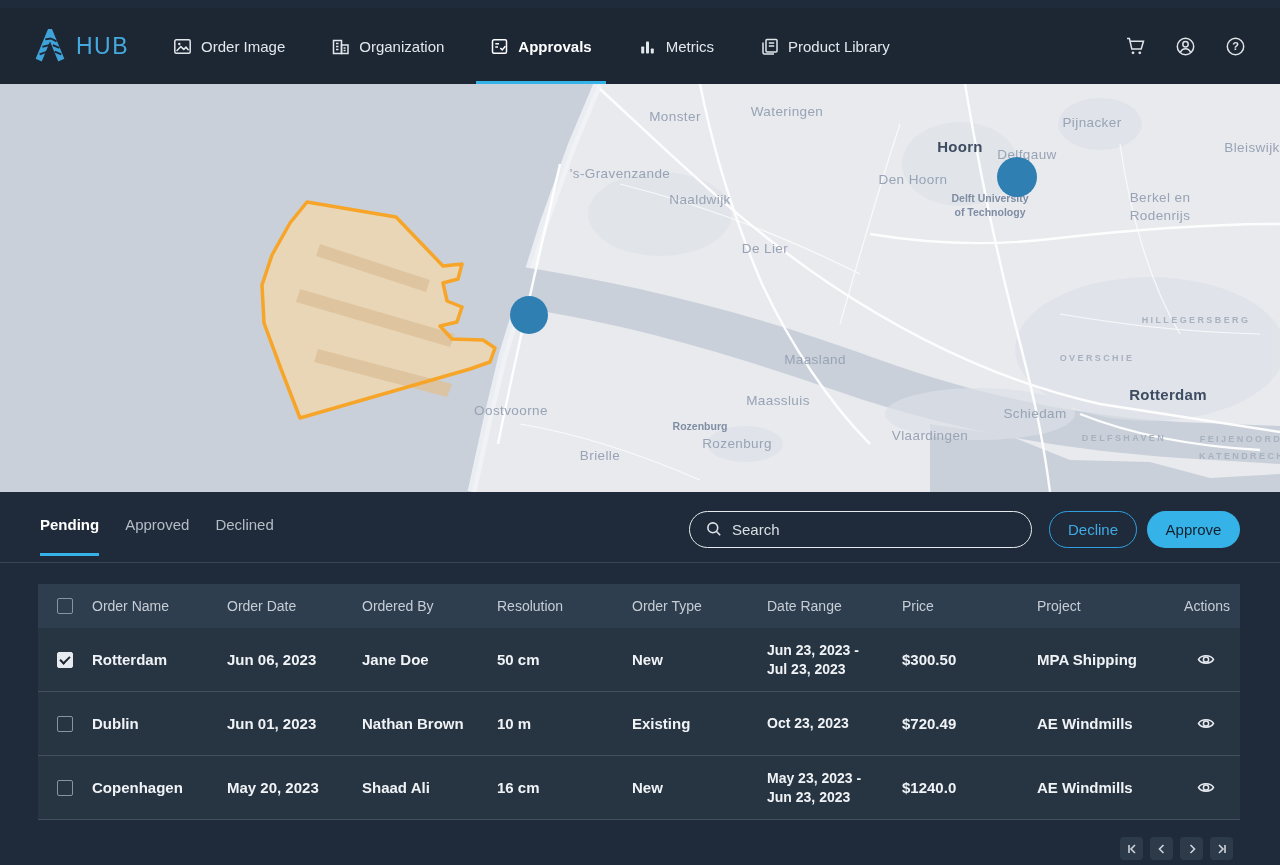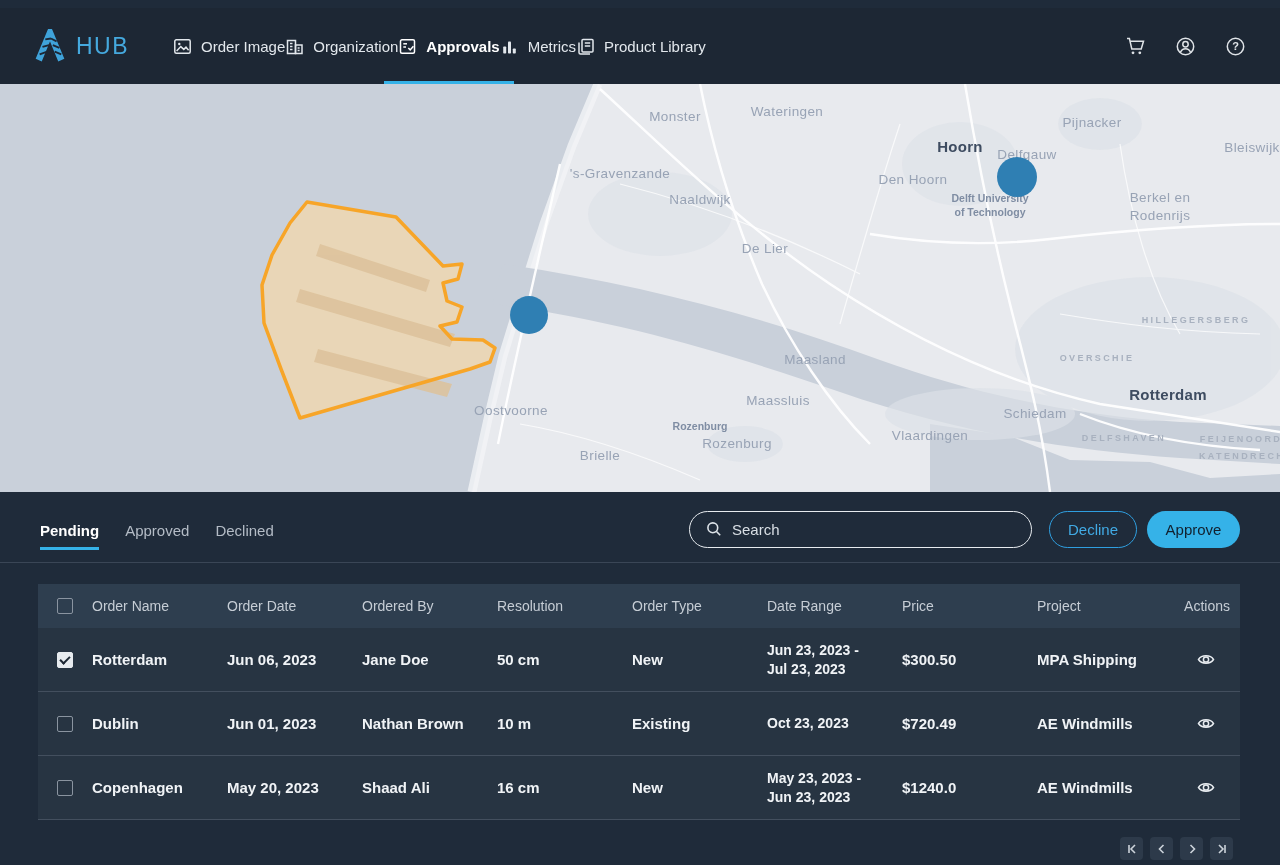--- a/index.html
+++ b/index.html
@@ -8,21 +8,21 @@
     --map-land:#e8eaee; --map-water:#c9d0da; --aoi-orange:#f7a528; --marker-blue:#2f7fb3;
   }
   *{box-sizing:border-box;margin:0;padding:0;}
   body{width:1280px;height:865px;overflow:hidden;background:var(--panel-bg);
        font-family:"Liberation Sans",sans-serif;-webkit-font-smoothing:antialiased;}
 
   
   .nav{height:76px;background:var(--nav-bg);display:flex;align-items:stretch;padding:0 34px;position:relative;z-index:5;margin-top:8px;}
   .logo{display:flex;align-items:center;gap:10px;margin-right:44px;}
   .logo-text{color:#45a9de;font-size:23px;letter-spacing:1.5px;font-weight:400;}
-  .nav-items{display:flex;align-items:stretch;}
+  .nav-items{display:flex;align-items:stretch;gap:46px;}
   .nav-item{display:flex;align-items:center;gap:9px;color:#e2e7ec;font-size:15px;position:relative;cursor:pointer;}
   .nav-item svg{flex:0 0 auto;}
   .nav-item.active{color:#ffffff;font-weight:700;}
   .nav-item.active::after{content:"";position:absolute;left:-14px;right:-14px;bottom:0;height:3px;background:var(--accent-blue);}
   .nav-right{margin-left:auto;display:flex;align-items:center;gap:29px;color:#dfe3e7;}
   .nav-icon-btn{display:flex;align-items:center;cursor:pointer;}
 
   
   .map{position:relative;width:1280px;height:408px;background:var(--map-land);overflow:hidden;}
   .map svg.basemap{position:absolute;inset:0;}
@@ -30,21 +30,21 @@
   .map-label.town{font-size:13.5px;color:#98a3b5;letter-spacing:.4px;}
   .map-label.city{font-size:15px;color:#3e4c61;font-weight:700;letter-spacing:.3px;}
   .map-label.small{font-size:10.5px;color:#7f8da3;font-weight:700;}
   .map-label.district{font-size:9px;color:#a8b1bf;font-weight:700;letter-spacing:2.4px;}
   .map-marker{position:absolute;border-radius:50%;background:var(--marker-blue);transform:translate(-50%,-50%);cursor:pointer;}
 
   
   .panel{height:390px;background:var(--panel-bg);}
   .controls-row{display:flex;align-items:center;padding:0 40px;margin-top:18px;height:38px;}
   .tabs{display:flex;gap:26px;}
-  .tab{font-size:15px;color:#b4bcc6;cursor:pointer;padding-bottom:8px;border-bottom:3px solid transparent;margin-top:14px;}
+  .tab{font-size:15px;color:#b4bcc6;cursor:pointer;padding-bottom:20px;border-bottom:3px solid transparent;margin-top:14px;}
   .tab.active{color:#ffffff;font-weight:700;border-bottom-color:var(--accent-blue);}
   .search{margin-left:auto;display:flex;align-items:center;gap:10px;width:343px;height:37px;
           border:1px solid #e7ebef;border-radius:19px;padding:0 16px;}
   .search input{flex:1;background:transparent;border:none;outline:none;color:#a3a3a3;font-size:15px;font-family:inherit;}
   .search input::placeholder{color:#d9dfe5;opacity:1;}
   .btn{height:37px;border-radius:19px;font-size:15px;font-family:inherit;cursor:pointer;display:flex;align-items:center;justify-content:center;}
   .btn-decline{width:88px;margin-left:17px;background:transparent;border:1.5px solid #2f9fe0;color:#41aae4;}
   .btn-approve{width:93px;margin-left:10px;background:var(--accent-blue);border:none;color:#12202e;font-weight:500;}
   .divider{height:1px;background:#3a4656;margin-top:14px;}
 

